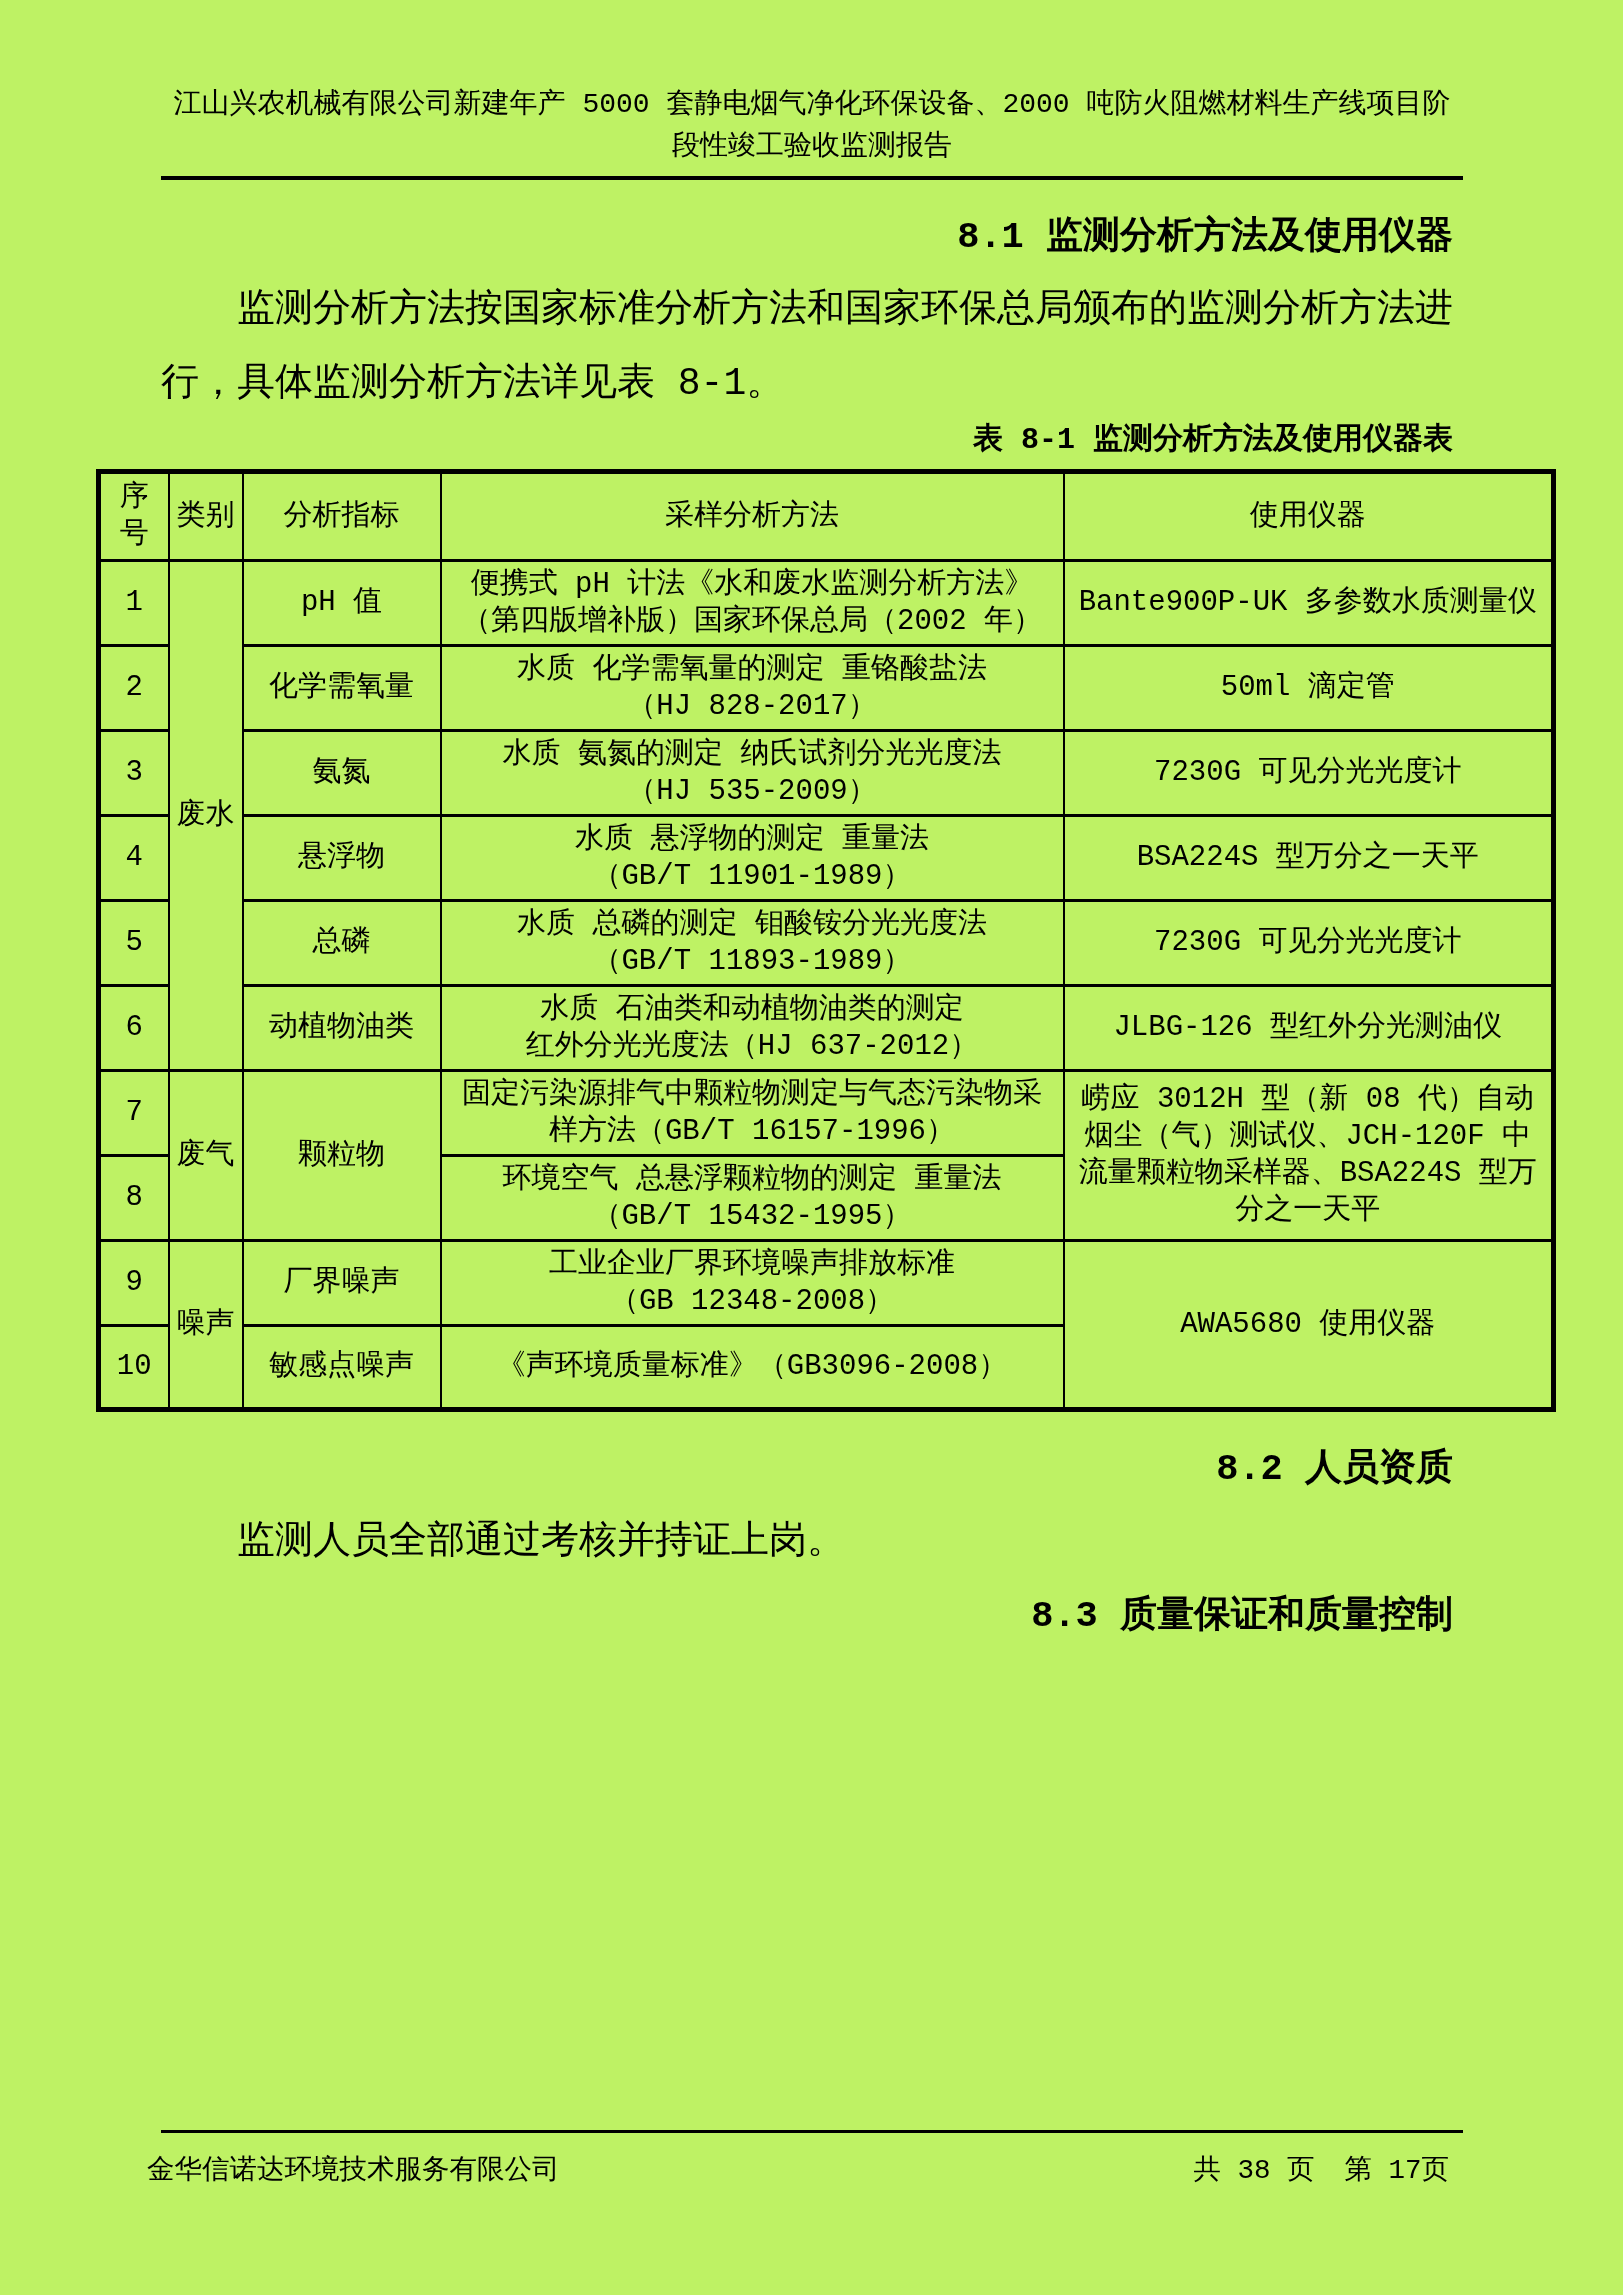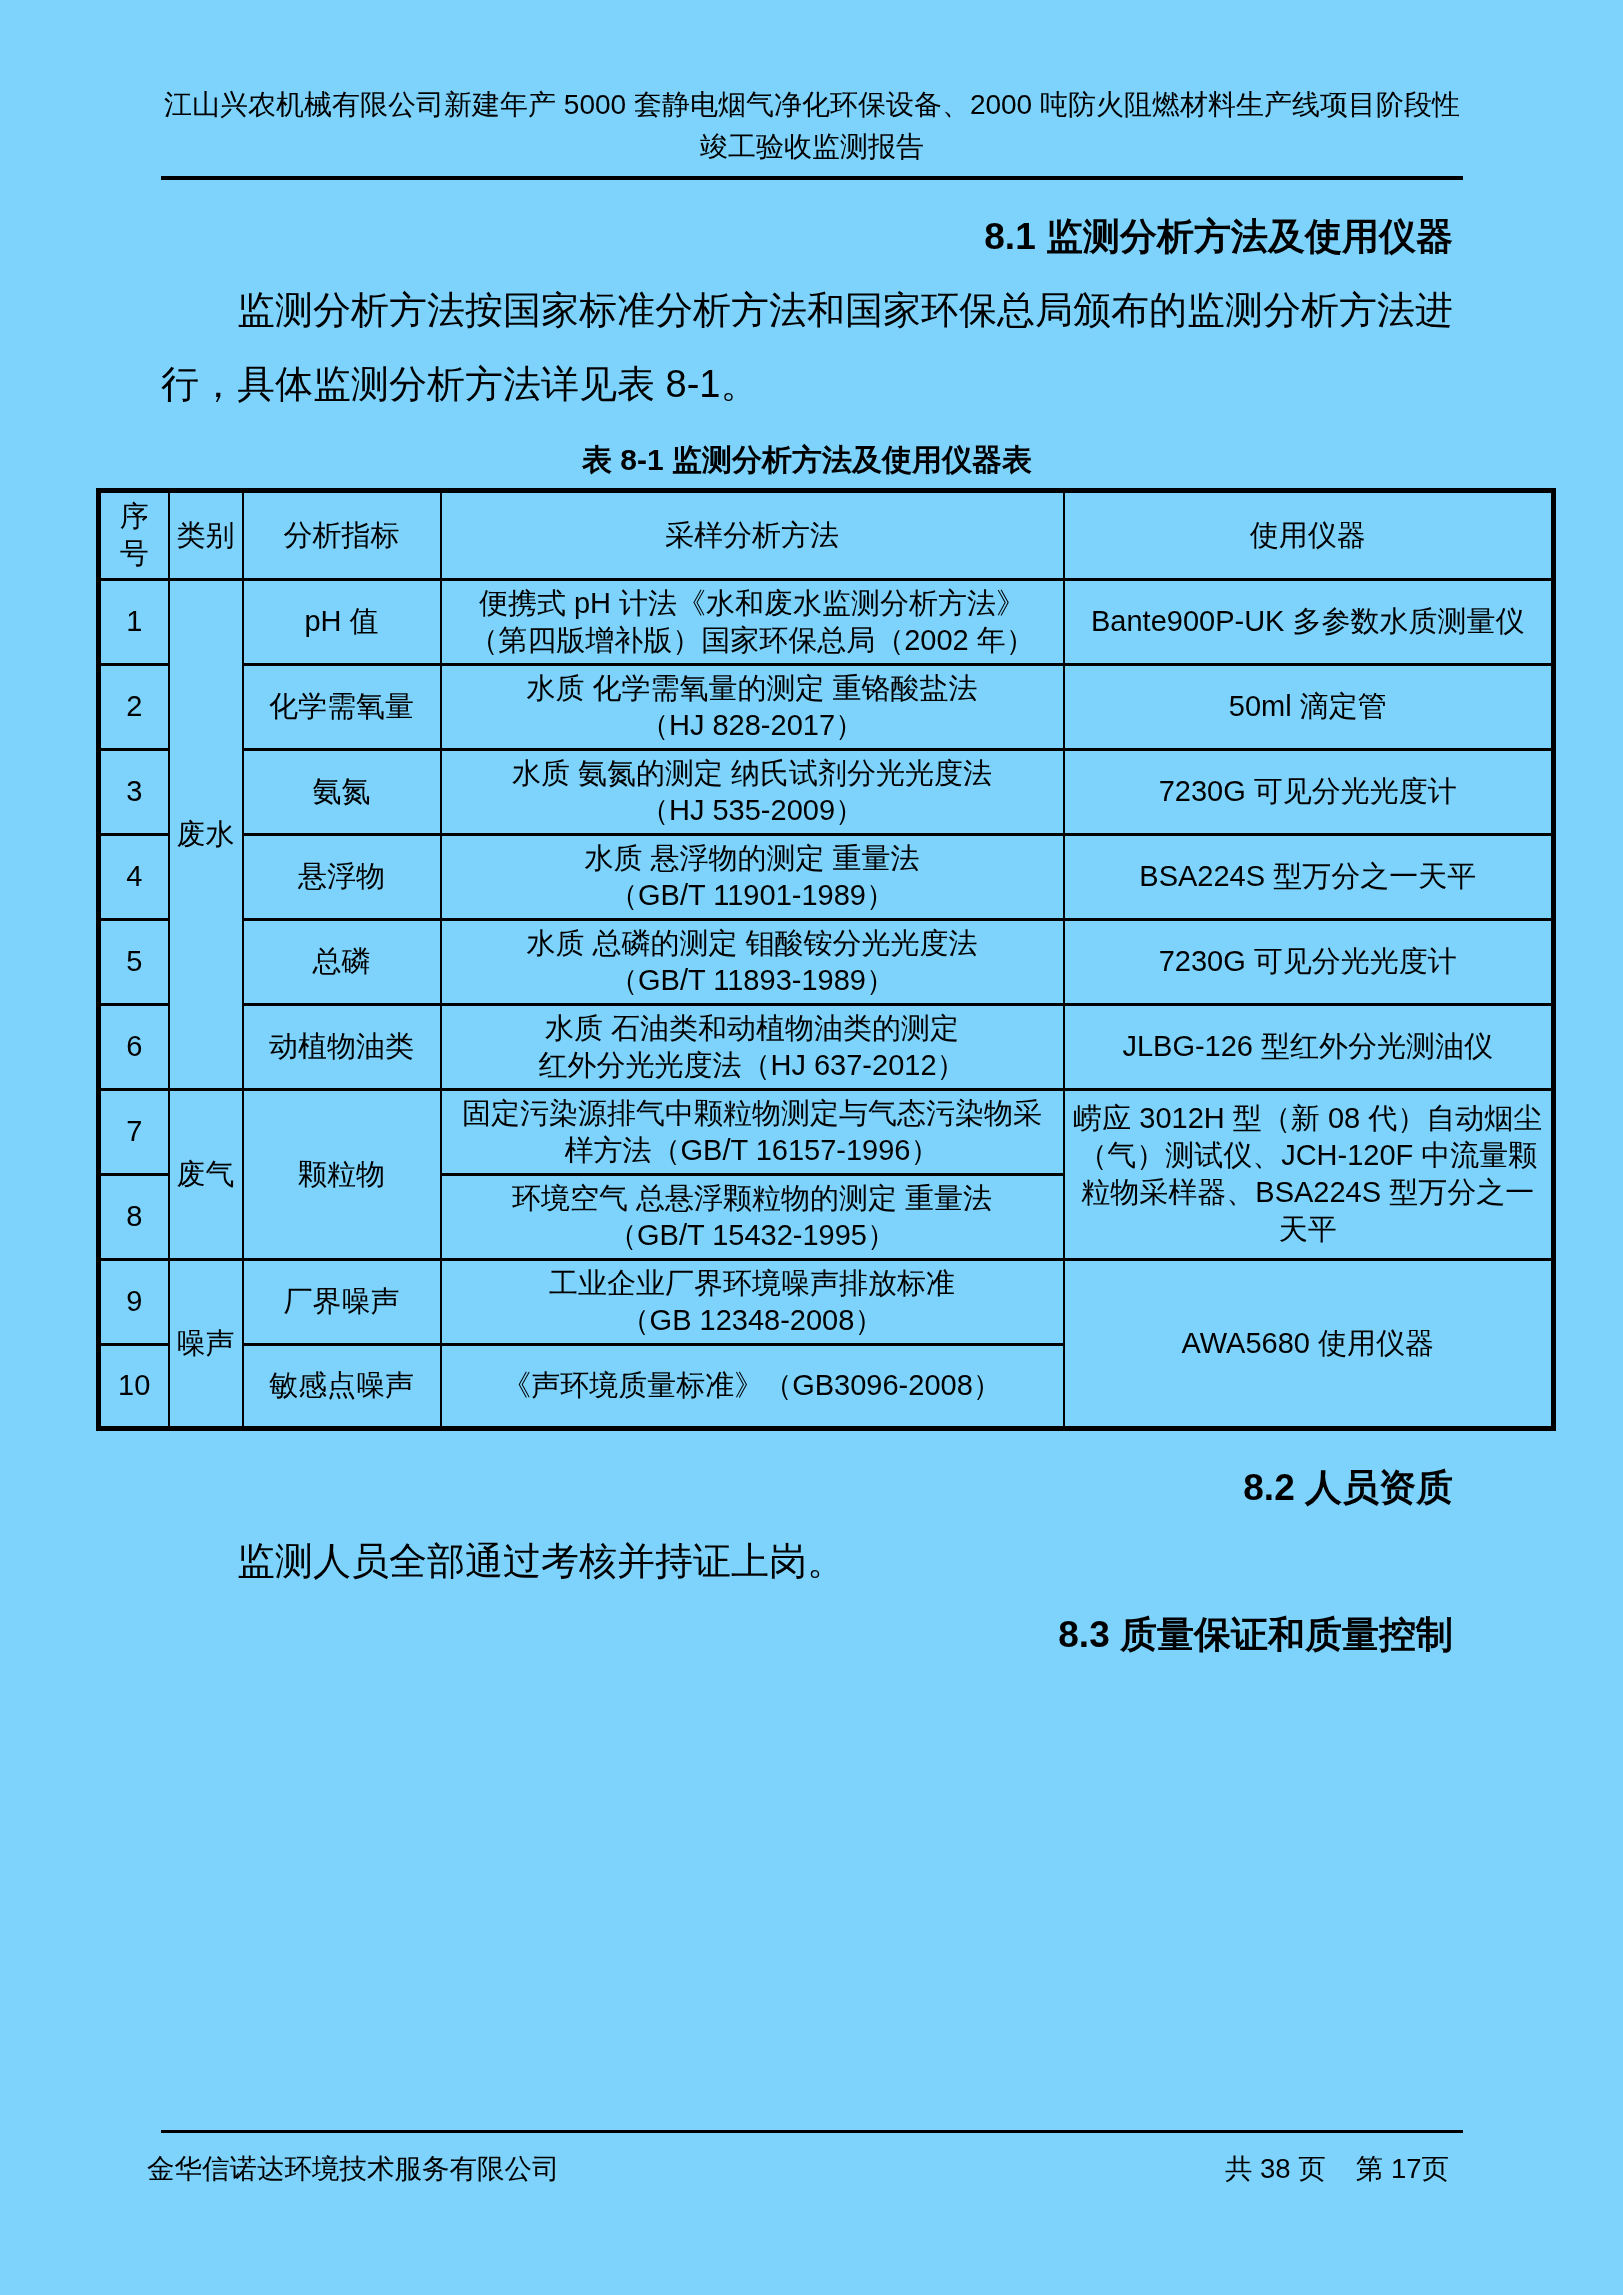--- a/index.html
+++ b/index.html
@@ -1,23 +1,23 @@
 <!DOCTYPE html>
 <html style="font-size:10.5px"><head>
 <meta charset="utf-8">
 <style>
   html, body { margin: 0; padding: 0; background: #e8e8e8; }
   .page {
     position: relative;
     width: 1623px;
     height: 2295px;
     margin: 0 auto;
-    background: #7dd3fc;
+    background: #bef264;
     color: #000000;
-    font-family: Liberation Sans, sans-serif;
+    font-family: Liberation Mono, monospace;
     overflow: hidden;
   }
   .content { margin: 0 170px 0 161px; width: 1292px; }
 
   
   .doc-header {
     margin: 84px 161px 0 161px;
     width: 1302px;
     text-align: center;
     font-size: 28px;
@@ -49,22 +49,22 @@
   .body-para {
     margin: 11.8px 0 0 0;
     font-size: 38px;
     line-height: 1.95;
     text-align: justify;
     text-indent: 2em;
   }
 
   
   .table-caption {
-    margin-top: 19px;
-    text-align: center;
+    margin-top: 0;
+    text-align: right;
     font-size: 30px;
     font-weight: bold;
     line-height: 1.3;
   }
   table.monitor {
     margin: 9.2px 0 0 -65px;
     width: 1455px;
     border-collapse: collapse;
     table-layout: fixed;
     font-size: 29px;

